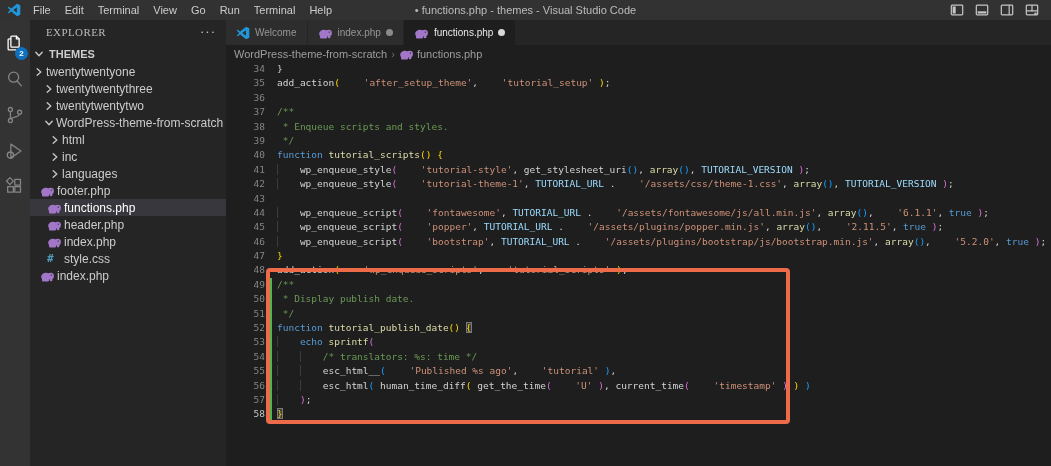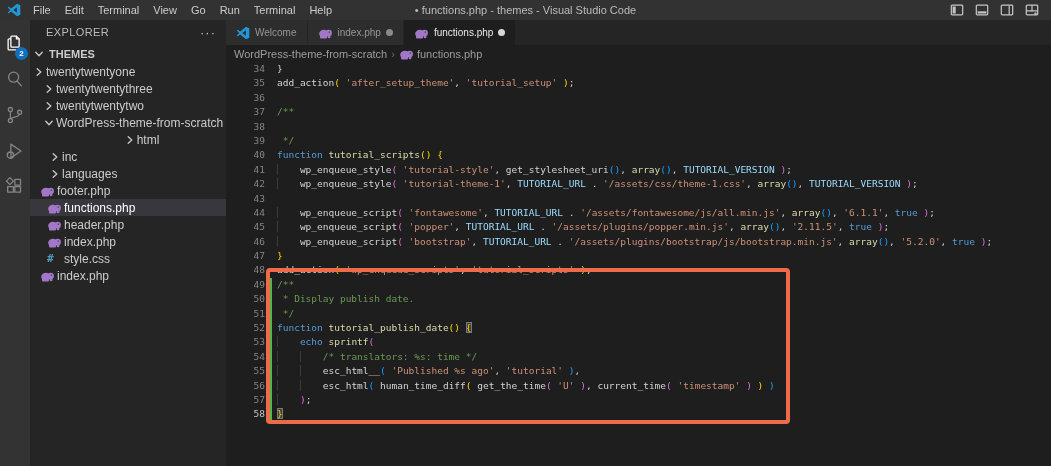--- a/index.html
+++ b/index.html
@@ -25,21 +25,21 @@
   .ab-item { position:relative; width:30px; height:36px; display:flex; align-items:center;
     justify-content:center; color:#858585; }
   .ab-item.active { color:#ffffff; }
   .badge { position:absolute; right:2px; bottom:1px; min-width:13px; height:13px;
     border-radius:7px; background:#0e70c0; color:#fff; font-size:8px; line-height:13px;
     text-align:center; font-weight:bold; }
 
   
   .sidebar { width:196px; background:#252526; color:#cccccc; flex:none; font-size:12px; }
   .sb-header { height:24px; display:flex; align-items:center; padding:0 10px 0 16px;
-    font-size:11px; color:#bbbbbb; letter-spacing:0.4px; }
+    font-size:11px; color:#bbbbbb; letter-spacing:0.4px;font-family:Liberation Serif, serif; }
   .sb-actions { margin-left:auto; color:#c5c5c5; font-size:13px; letter-spacing:1px; cursor:default; }
   .section-header { height:19px; display:flex; align-items:center; gap:3px; padding-left:4px;
     font-size:11px; font-weight:bold; color:#cccccc; }
   .tree-row { height:17px; display:flex; align-items:center; white-space:nowrap;
     color:#cccccc; cursor:default; }
   .tree-row.selected { background:#37373d; color:#ffffff; }
   .tree-chevron { display:flex; width:12px; flex:none; color:#c5c5c5; }
   .tree-icon { display:flex; width:15px; flex:none; margin-right:2px; align-items:center; }
   .css-glyph { color:#519aba; font-weight:bold; font-size:11px; font-family:"DejaVu Sans Mono",monospace; }
   .tree-label { font-size:12px; }
@@ -62,21 +62,21 @@
   .line { display:flex; height:14.4px; line-height:14.4px; }
   .ln { width:39px; text-align:right; color:#858585; flex:none; }
   .ln.cur { color:#c6c6c6; }
   .gitbar { width:3px; height:100%; margin-left:4px; flex:none; }
   .gitbar.added { background:#4fb64f; }
   .txt { white-space:pre; padding-left:5px; color:#d4d4d4; }
 
   .kw  { color:#569cd6; }
   .fn  { color:#dcdcaa; }
   .id  { color:#d4d4d4; }
-  .str { color:#ce9178; }
+  .str { color:#ce9178;margin-left:18px; }
   .com { color:#6a9955; }
   .const { color:#9cdcfe; }
   .b1 { color:#ffd700; }
   .b2 { color:#da70d6; }
   .b3 { color:#179fff; }
   .b1m { color:#ffd700; outline:1px solid #7a7a7a; outline-offset:-1px; background:#3a3d41; }
   .ind { box-shadow: inset 1px 0 0 #3b3b3b; }
 
   .annotation { position:absolute; border:4px solid #ee6b49; border-radius:4px;
     pointer-events:none; }
@@ -210,21 +210,21 @@
           <span class="tree-label">twentytwentytwo</span>
         </div>
         <div class="tree-row" style="padding-left: 14px;">
           <span class="tree-chevron">
             <svg width="10" height="10" viewBox="0 0 10 10" fill="none" stroke="currentColor" stroke-width="1.4" stroke-linejoin="round" stroke-linecap="round">
               <path d="M1.8 3.2 L5 6.8 L8.2 3.2"></path>
             </svg>
           </span>
           <span class="tree-label">WordPress-theme-from-scratch</span>
         </div>
-        <div class="tree-row" style="padding-left: 28px; justify-content: center;">
+        <div class="tree-row" style="padding-left: 20px;">
           <span class="tree-chevron">
             <svg width="10" height="10" viewBox="0 0 10 10" fill="none" stroke="currentColor" stroke-width="1.4" stroke-linejoin="round" stroke-linecap="round">
               <path d="M3.2 1.8 L6.8 5 L3.2 8.2"></path>
             </svg>
           </span>
           <span class="tree-label">html</span>
         </div>
         <div class="tree-row" style="padding-left: 20px;">
           <span class="tree-chevron">
             <svg width="10" height="10" viewBox="0 0 10 10" fill="none" stroke="currentColor" stroke-width="1.4" stroke-linejoin="round" stroke-linecap="round">
@@ -398,20 +398,21 @@
           <span class="txt"></span>
         </div>
         <div class="line">
           <span class="ln">37</span>
           <span class="gitbar"></span>
           <span class="txt"><span class="com">/**</span></span>
         </div>
         <div class="line">
           <span class="ln">38</span>
           <span class="gitbar"></span>
+          <span class="txt"><span class="com"> * Enqueue scripts and styles.</span></span>
         </div>
         <div class="line">
           <span class="ln">39</span>
           <span class="gitbar"></span>
           <span class="txt"><span class="com"> */</span></span>
         </div>
         <div class="line">
           <span class="ln">40</span>
           <span class="gitbar"></span>
           <span class="txt"><span class="kw">function</span><span class="id"> </span><span class="fn">tutorial_scripts</span><span class="b1">()</span><span class="id"> </span><span class="b1">{</span></span>

